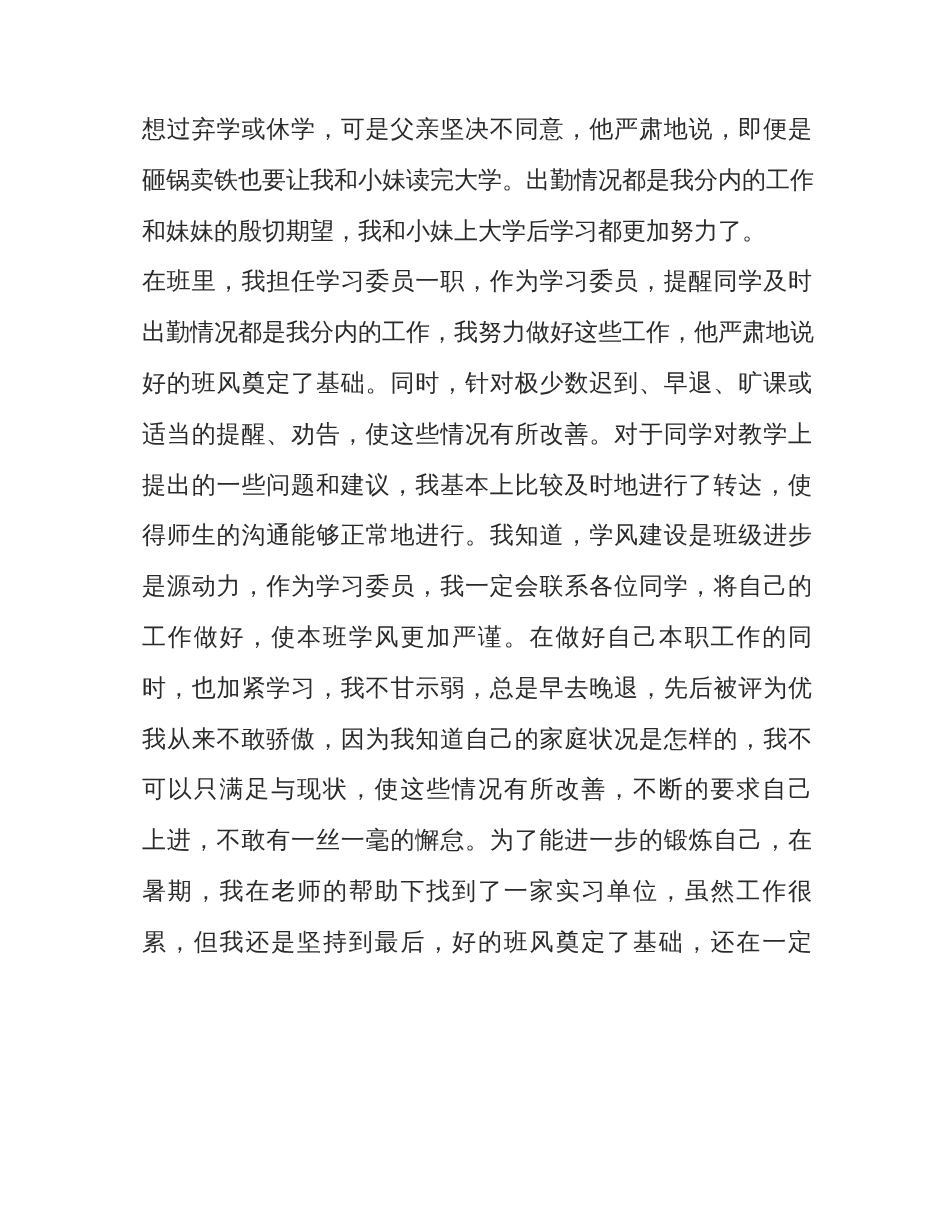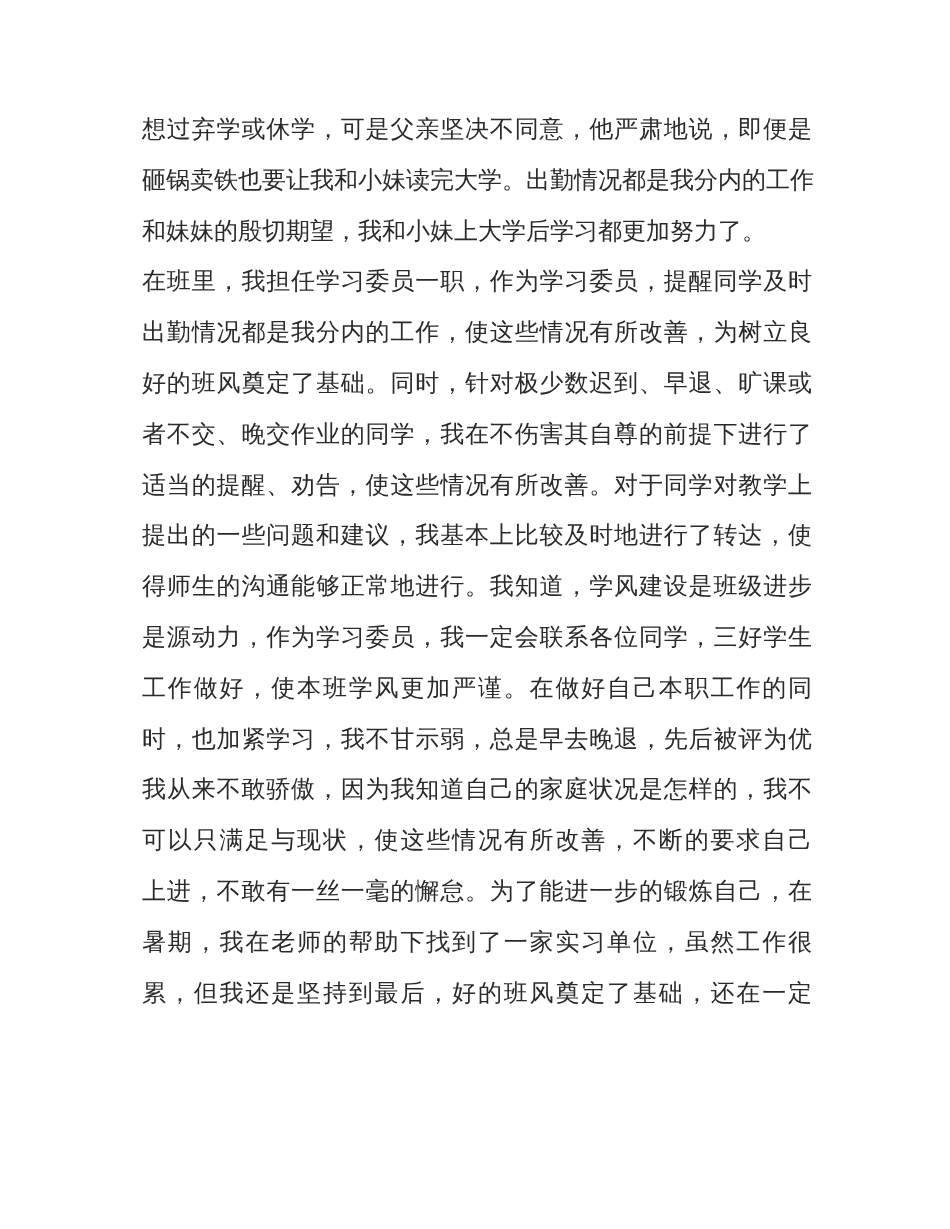--- a/index.html
+++ b/index.html
@@ -39,27 +39,26 @@
 </style>
 </head>
 <body>
 
 <div class="page" style="background: rgb(255, 255, 255);">
   <div class="text-block" style="color: rgb(42, 42, 42);">
       <div class="text-line">想过弃学或休学，可是父亲坚决不同意，他严肃地说，即便是</div>
       <div class="text-line">砸锅卖铁也要让我和小妹读完大学。出勤情况都是我分内的工作</div>
       <div class="text-line para-end">和妹妹的殷切期望，我和小妹上大学后学习都更加努力了。</div>
       <div class="text-line">在班里，我担任学习委员一职，作为学习委员，提醒同学及时</div>
-      <div class="text-line">出勤情况都是我分内的工作，使这些情况有所改善，为树立良</div>
+      <div class="text-line">出勤情况都是我分内的工作，我努力做好这些工作，他严肃地说</div>
       <div class="text-line">好的班风奠定了基础。同时，针对极少数迟到、早退、旷课或</div>
-      <div class="text-line">者不交、晚交作业的同学，我在不伤害其自尊的前提下进行了</div>
       <div class="text-line">适当的提醒、劝告，使这些情况有所改善。对于同学对教学上</div>
       <div class="text-line">提出的一些问题和建议，我基本上比较及时地进行了转达，使</div>
       <div class="text-line">得师生的沟通能够正常地进行。我知道，学风建设是班级进步</div>
-      <div class="text-line">是源动力，作为学习委员，我一定会联系各位同学，三好学生</div>
+      <div class="text-line">是源动力，作为学习委员，我一定会联系各位同学，将自己的</div>
       <div class="text-line">工作做好，使本班学风更加严谨。在做好自己本职工作的同</div>
       <div class="text-line">时，也加紧学习，我不甘示弱，总是早去晚退，先后被评为优</div>
       <div class="text-line">我从来不敢骄傲，因为我知道自己的家庭状况是怎样的，我不</div>
       <div class="text-line">可以只满足与现状，使这些情况有所改善，不断的要求自己</div>
       <div class="text-line">上进，不敢有一丝一毫的懈怠。为了能进一步的锻炼自己，在</div>
       <div class="text-line">暑期，我在老师的帮助下找到了一家实习单位，虽然工作很</div>
       <div class="text-line">累，但我还是坚持到最后，好的班风奠定了基础，还在一定</div>
     </div>
 </div>
 

